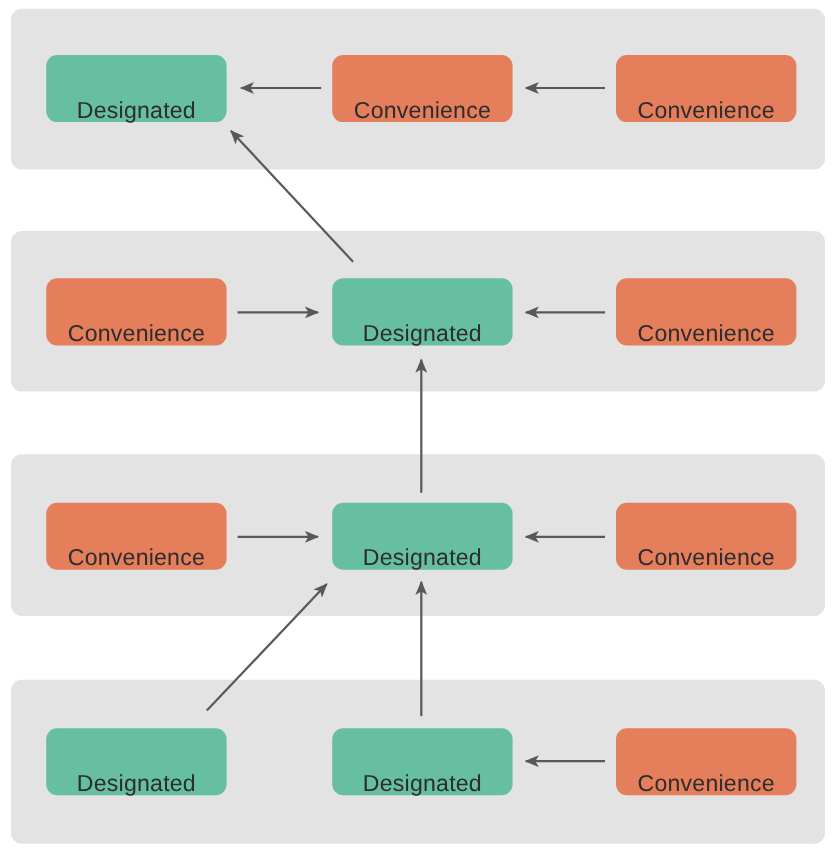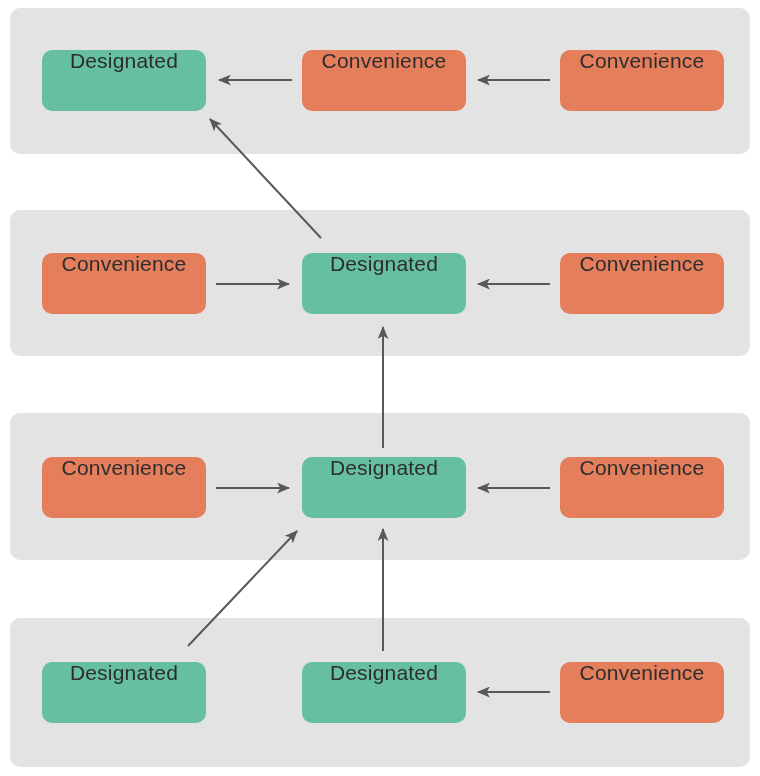--- a/index.html
+++ b/index.html
@@ -11,21 +11,21 @@
     font-family: "Liberation Sans", sans-serif;
   }
   .band {
     position: absolute;
     border-radius: 10px;
   }
   .node {
     position: absolute;
     border-radius: 10px;
     display: flex;
-    align-items: flex-start;
+    align-items: flex-end;
     justify-content: center;
   }
   .node-label {
     font-size: 21px;
     line-height: 1;
     letter-spacing: 0.2px;
     white-space: nowrap;
   }
   svg.arrows {
     position: absolute;

